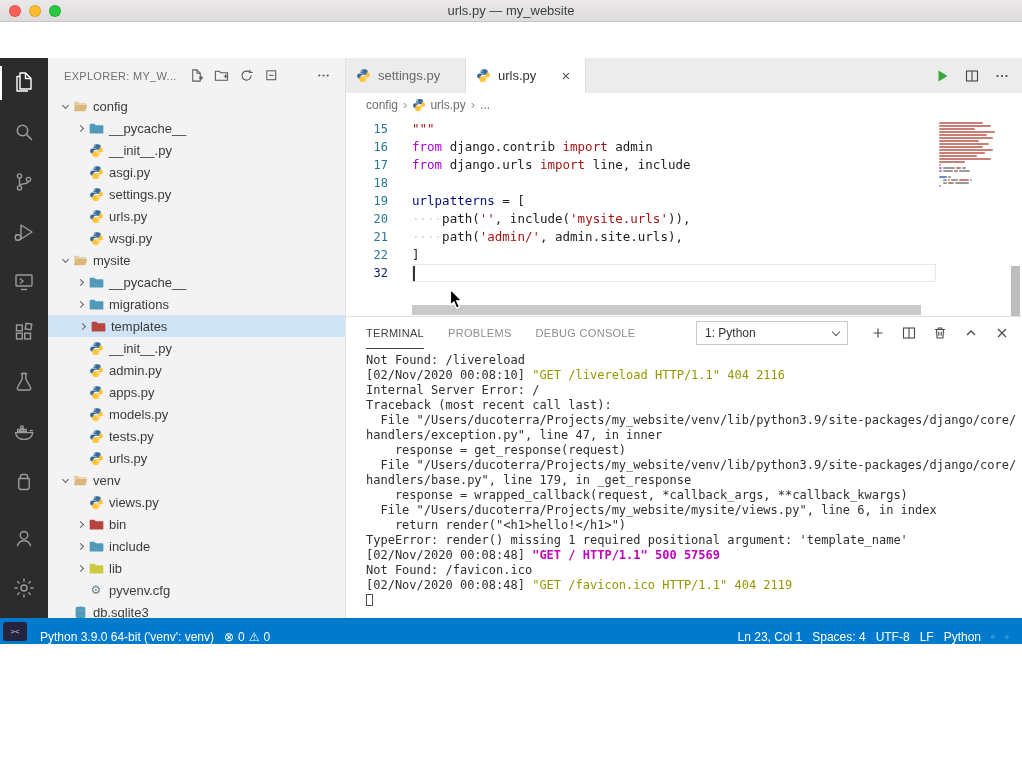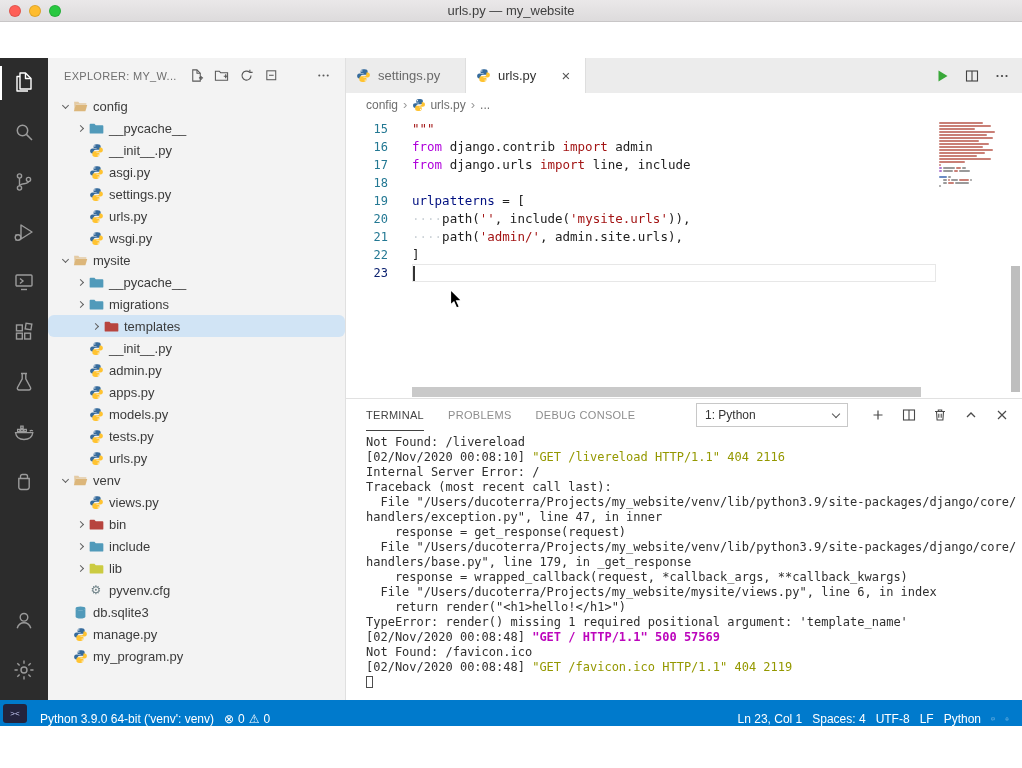--- a/index.html
+++ b/index.html
@@ -1,18 +1,18 @@
 <!DOCTYPE html>
 <html><head>
 <meta charset="utf-8">
 <style>
 *{margin:0;padding:0;box-sizing:border-box;}
 html,body{width:1022px;height:768px;overflow:hidden;}
 body{font-family:"Liberation Sans",sans-serif;font-size:13px;background:#fff;color:#333;position:relative;}
-.window{display:flex;flex-direction:column;width:1022px;height:726px;}
+.window{display:flex;flex-direction:column;width:1022px;height:644px;}
 
 
 .titlebar{flex:0 0 22px;background:linear-gradient(#eae8e9,#dddbdc);border-bottom:1px solid #c8c6c7;display:flex;align-items:center;position:relative;z-index:5;}
 .traffic{display:flex;gap:8px;margin-left:9px;z-index:2;}
 .tl{width:12px;height:12px;border-radius:50%;border:1px solid rgba(0,0,0,.12);}
 .tl.red{background:#ff5f57;}.tl.yellow{background:#febc2e;}.tl.green{background:#28c840;}
 .win-title{position:absolute;left:0;right:0;text-align:center;font-size:13px;color:#3f3f3f;}
 
 
 .main{flex:1;display:flex;min-height:0;margin-top:36px;}
@@ -360,21 +360,21 @@
             <span class="tree-chevron">
               <span class="chev right"></span>
             </span>
             <span class="tree-icon">
               <svg viewBox="0 0 16 16">
                 <path d="M1.6 3h4.2l1.4 1.6h7.2a.9.9 0 0 1 .9.9v7a.9.9 0 0 1-.9.9H1.6a.9.9 0 0 1-.9-.9V3.9a.9.9 0 0 1 .9-.9z" fill="#519aba"></path>
               </svg>
             </span>
             <span class="tree-label">migrations</span>
           </div>
-          <div class="tree-row selected" style="padding-left: 41px; border-radius: 6px;">
+          <div class="tree-row selected" style="padding-left: 28px;">
             <span class="tree-chevron">
               <span class="chev right"></span>
             </span>
             <span class="tree-icon">
               <svg viewBox="0 0 16 16">
                 <path d="M1.6 3h4.2l1.4 1.6h7.2a.9.9 0 0 1 .9.9v7a.9.9 0 0 1-.9.9H1.6a.9.9 0 0 1-.9-.9V3.9a.9.9 0 0 1 .9-.9z" fill="#b7443e"></path>
               </svg>
             </span>
             <span class="tree-label">templates</span>
           </div>
@@ -651,21 +651,21 @@
             </div>
             <div class="code-line">
               <div class="gutter">21</div>
               <div class="line-body"><span class="tk-ws">····</span><span class="tk-def">path(</span><span class="tk-str">'admin/'</span><span class="tk-def">, admin.site.urls),</span></div>
             </div>
             <div class="code-line">
               <div class="gutter">22</div>
               <div class="line-body"><span class="tk-def">]</span></div>
             </div>
             <div class="code-line">
-              <div class="gutter cur">23</div>
+              <div class="gutter cur">32</div>
               <div class="line-body current"><span class="caret"></span></div>
             </div>
           </div>
         <div class="minimap" id="minimap">
             <div class="mm-line">
               <span class="mm-bar" style="width: 44px; background: rgb(201, 127, 118);"></span>
             </div>
             <div class="mm-line">
               <span class="mm-bar" style="width: 52px; background: rgb(201, 127, 118);"></span>
             </div>

